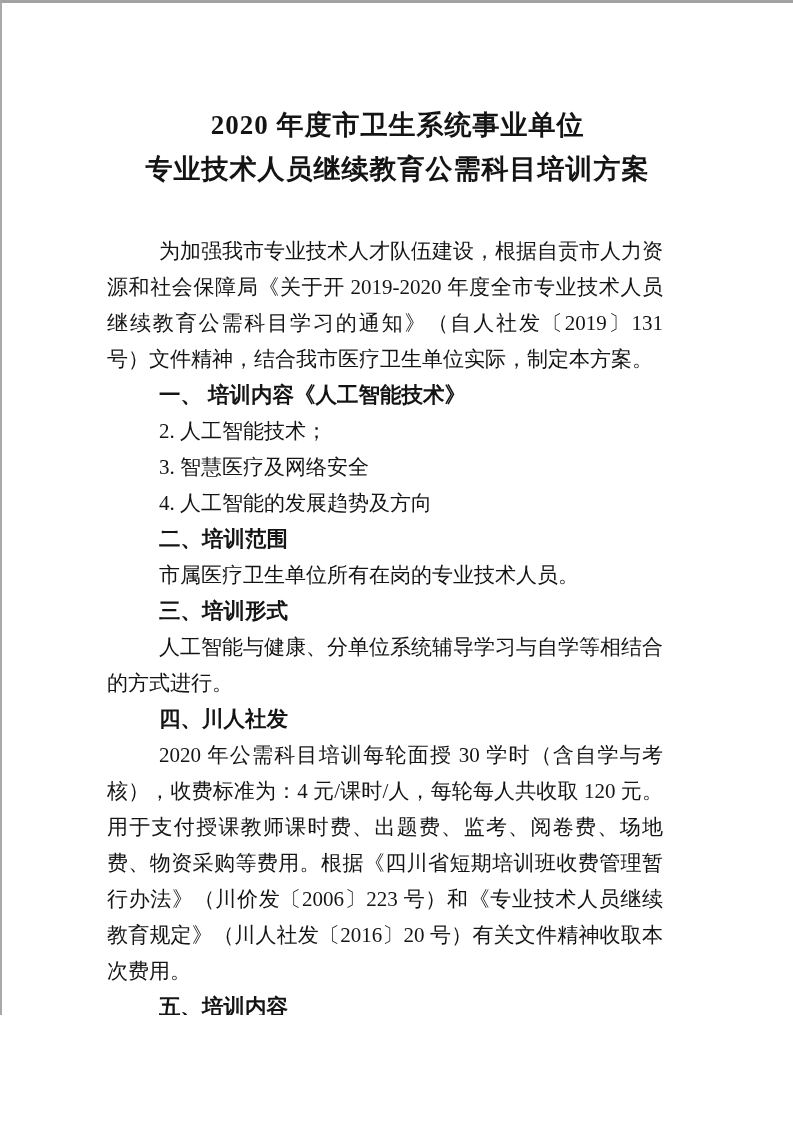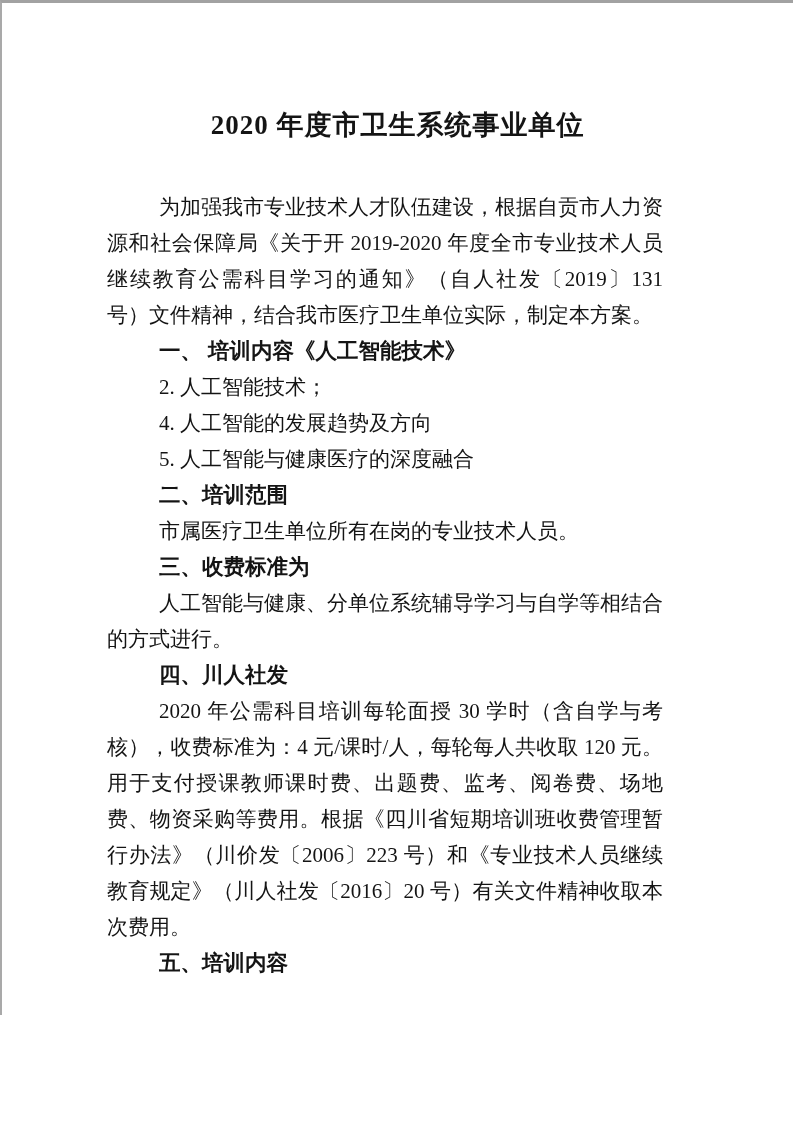--- a/index.html
+++ b/index.html
@@ -63,34 +63,35 @@
     font-family: "Liberation Serif", "DejaVu Serif", serif;
   }
 </style>
 </head>
 <body>
 
 <div class="page">
 
   <h1 class="doc-title">
     <span class="title-line">2020 年度市卫生系统事业单位</span>
+    <span class="title-line">专业技术人员继续教育公需科目培训方案</span>
   </h1>
 
   <div class="content">
     <p class="para">为加强我市专业技术人才队伍建设，根据自贡市人力资源和社会保障局《关于开 2019-2020 年度全市专业技术人员继续教育公需科目学习的通知》（自人社发〔2019〕131 号）文件精神，结合我市医疗卫生单位实际，制定本方案。</p>
 
     <h2 class="heading">一、 培训内容《人工智能技术》</h2>
     <p class="list-item">2. 人工智能技术；</p>
+    <p class="list-item">3. 智慧医疗及网络安全</p>
     <p class="list-item">4. 人工智能的发展趋势及方向</p>
-    <p class="list-item">5. 人工智能与健康医疗的深度融合</p>
 
     <h2 class="heading">二、培训范围</h2>
     <p class="para">市属医疗卫生单位所有在岗的专业技术人员。</p>
 
-    <h2 class="heading">三、收费标准为</h2>
+    <h2 class="heading">三、培训形式</h2>
     <p class="para">人工智能与健康、分单位系统辅导学习与自学等相结合的方式进行。</p>
 
     <h2 class="heading">四、川人社发</h2>
     <p class="para">2020 年公需科目培训每轮面授 30 学时（含自学与考核），收费标准为：4 元/课时/人，每轮每人共收取 120 元。用于支付授课教师课时费、出题费、监考、阅卷费、场地费、物资采购等费用。根据《四川省短期培训班收费管理暂行办法》（川价发〔2006〕223 号）和《专业技术人员继续教育规定》（川人社发〔2016〕20 号）有关文件精神收取本次费用。</p>
 
     <h2 class="heading">五、培训内容</h2>
   </div>
 
   <div class="page-number">— 3 —</div>
 

